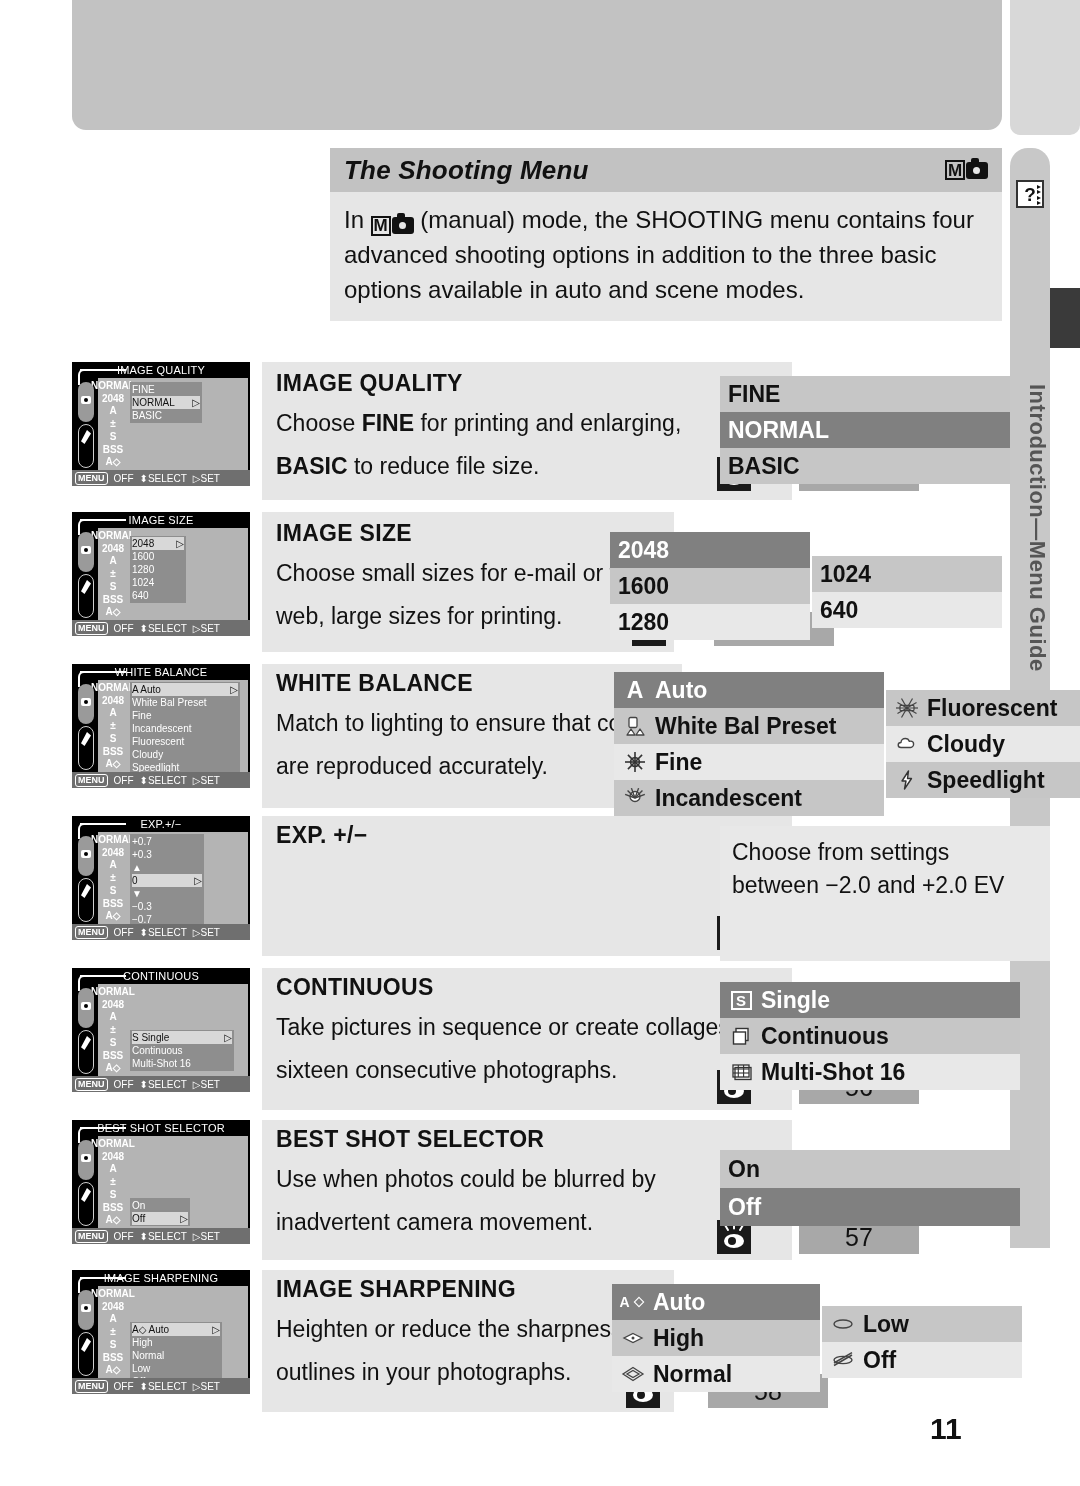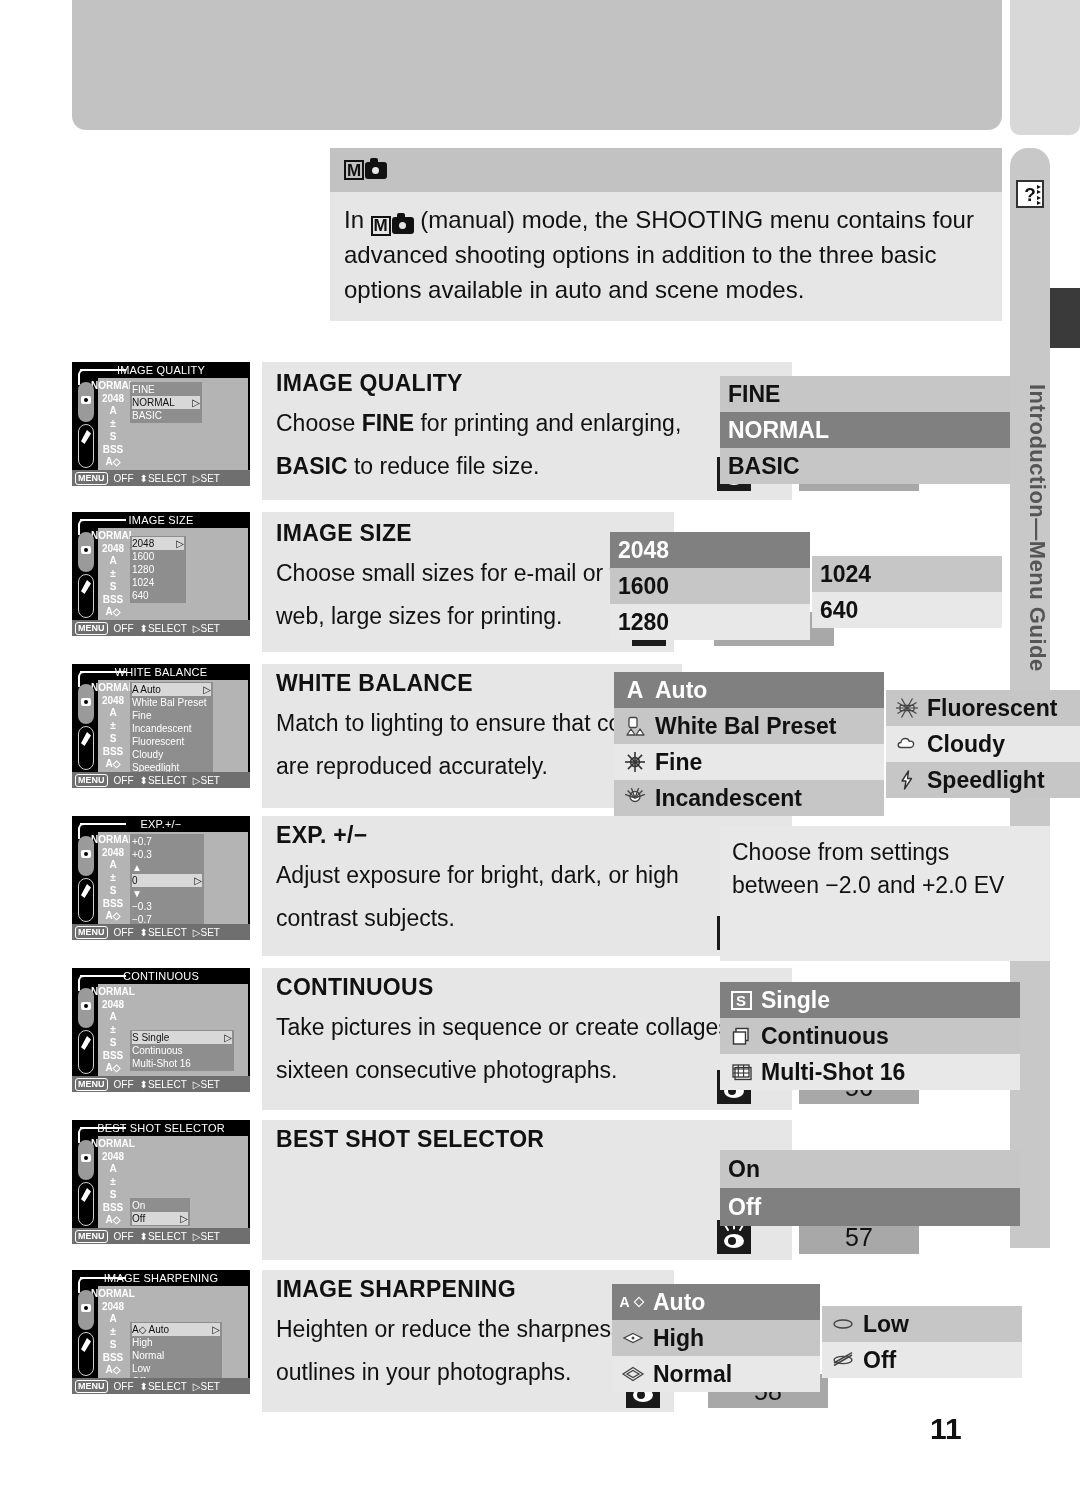--- a/index.html
+++ b/index.html
@@ -208,20 +208,21 @@
       <i></i>
       <i></i>
     </span>
 </div>
 <div class="side-label">Introduction—Menu Guide</div>
 
 <div class="page-number">11</div>
 
 <div class="header-wrap">
   <div class="header-title-bar">
+    <span class="header-title">The Shooting Menu</span>
     <span class="mode-glyph">
       <span class="m">M</span>
         <span class="cam"></span>
     </span>
   </div>
   <div class="header-body">
     <span>In </span><span class="mode-glyph">
         <span class="m">M</span>
         <span class="cam"></span>
       </span><span> (manual) mode, the SHOOTING menu contains four advanced shooting options in addition to the three basic options available in auto and scene modes.</span>
@@ -404,21 +405,21 @@
             <span>S</span>
             <span>BSS</span>
             <span>A◇</span>
           </div>
           <div class="lcd-leftrail">
             <div class="pill"></div>
             <div class="camdot"></div>
             <div class="pill2"></div>
             <div class="pen"></div>
           </div>
-          <div class="lcd-menulist" style="left:58px;top:18px;width:83px;text-align:right;">
+          <div class="lcd-menulist" style="left:58px;top:18px;width:110px;text-align:right;">
             <div class="mi hl">
               <span>A  Auto</span>
               <span class="tri">▷</span>
             </div>
             <div class="mi">
               <span>White Bal Preset</span>
             </div>
             <div class="mi">
               <span>Fine</span>
             </div>
@@ -596,21 +597,20 @@
           <div class="lcd-bottom">
             <span class="menukey">MENU</span>
             <span>OFF</span>
             <span>⬍SELECT</span>
             <span>▷SET</span>
           </div>
         </div>
       </div>
       <div class="desc" style="left:190px;top:0px;width:530px;height:140px;">
         <div class="desc-title" style="position:absolute;left:14px;top:6px;">EXP. +/−</div>
-        <div class="desc-text" style="position:absolute;left:14px;top:38px;width:480px;">Adjust exposure for bright, dark, or high contrast subjects.</div>
         <div class="pageref" style="left:455px;top:100px;">
           <span class="eye">
             <svg width="34" height="34" viewBox="0 0 34 34">
               <g stroke="#fff" stroke-width="2" stroke-linecap="round">
                 <line x1="11" y1="10" x2="8" y2="5"></line>
                 <line x1="17" y1="8.5" x2="17" y2="3.5"></line>
                 <line x1="23" y1="10" x2="26" y2="5"></line>
               </g>
               <ellipse cx="17" cy="21" rx="10" ry="7" fill="#fff"></ellipse>
               <circle cx="15" cy="21" r="4" fill="#1a1a1a"></circle>
@@ -748,20 +748,21 @@
           <div class="lcd-bottom">
             <span class="menukey">MENU</span>
             <span>OFF</span>
             <span>⬍SELECT</span>
             <span>▷SET</span>
           </div>
         </div>
       </div>
       <div class="desc" style="left:190px;top:0px;width:530px;height:140px;">
         <div class="desc-title" style="position:absolute;left:14px;top:6px;">BEST SHOT SELECTOR</div>
+        <div class="desc-text" style="position:absolute;left:14px;top:38px;width:490px;">Use when photos could be blurred by inadvertent camera movement.</div>
         <div class="pageref" style="left:455px;top:100px;">
           <span class="eye">
             <svg width="34" height="34" viewBox="0 0 34 34">
               <g stroke="#fff" stroke-width="2" stroke-linecap="round">
                 <line x1="11" y1="10" x2="8" y2="5"></line>
                 <line x1="17" y1="8.5" x2="17" y2="3.5"></line>
                 <line x1="23" y1="10" x2="26" y2="5"></line>
               </g>
               <ellipse cx="17" cy="21" rx="10" ry="7" fill="#fff"></ellipse>
               <circle cx="15" cy="21" r="4" fill="#1a1a1a"></circle>

